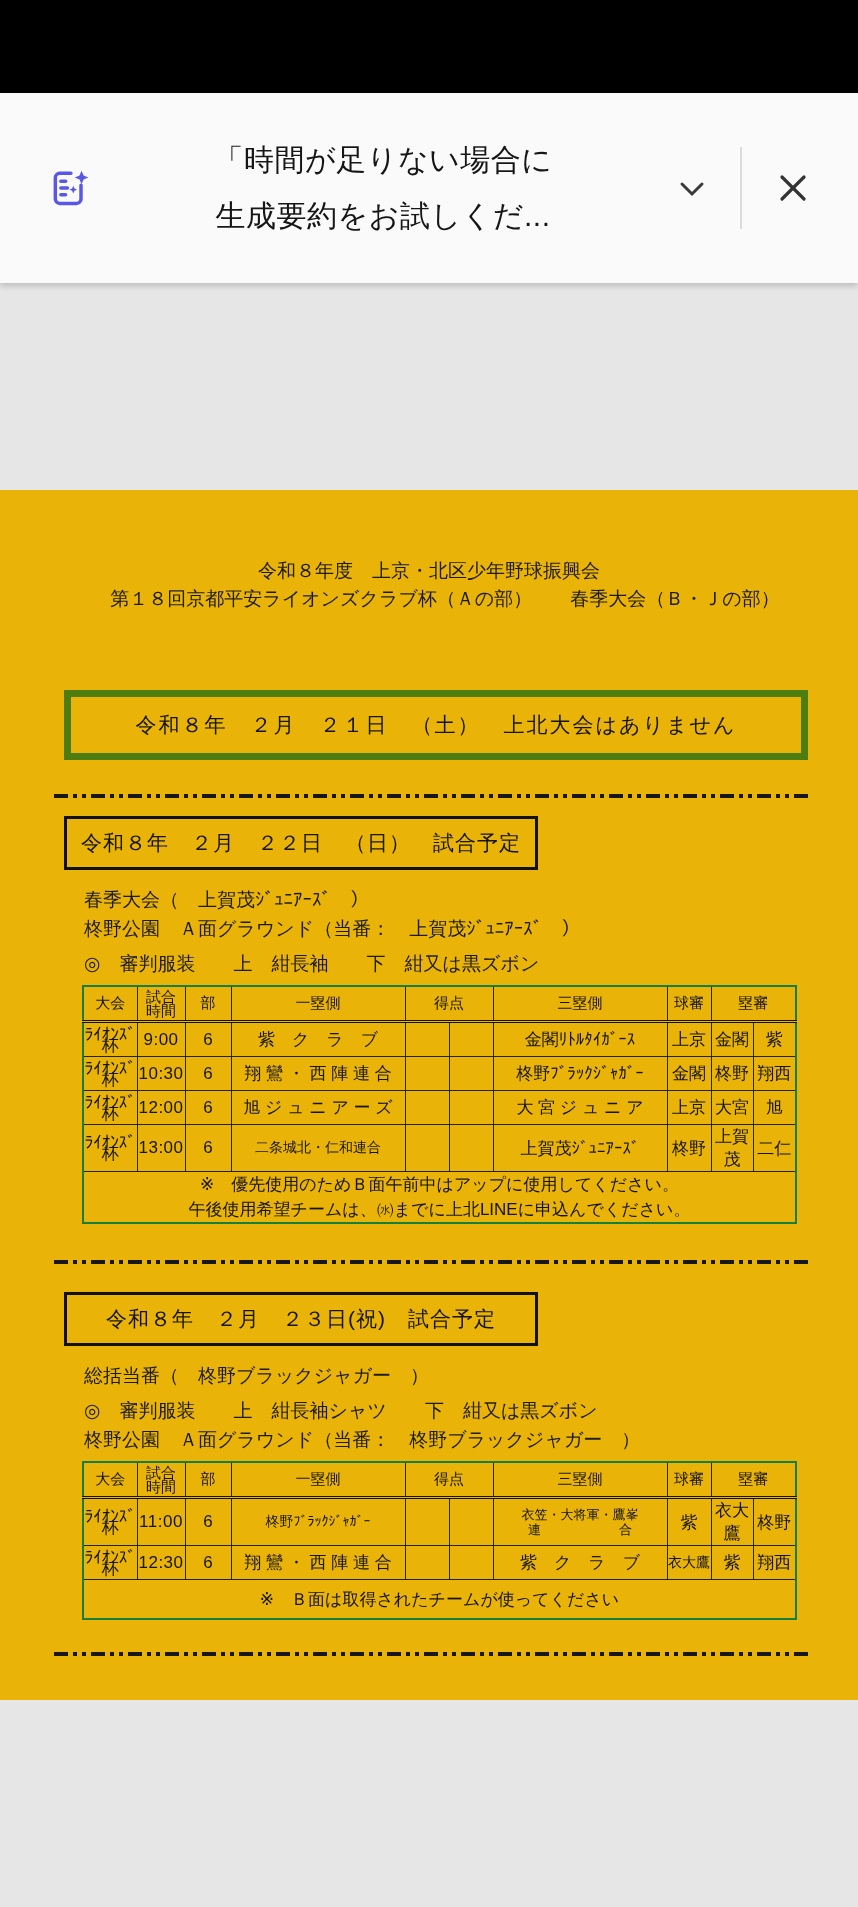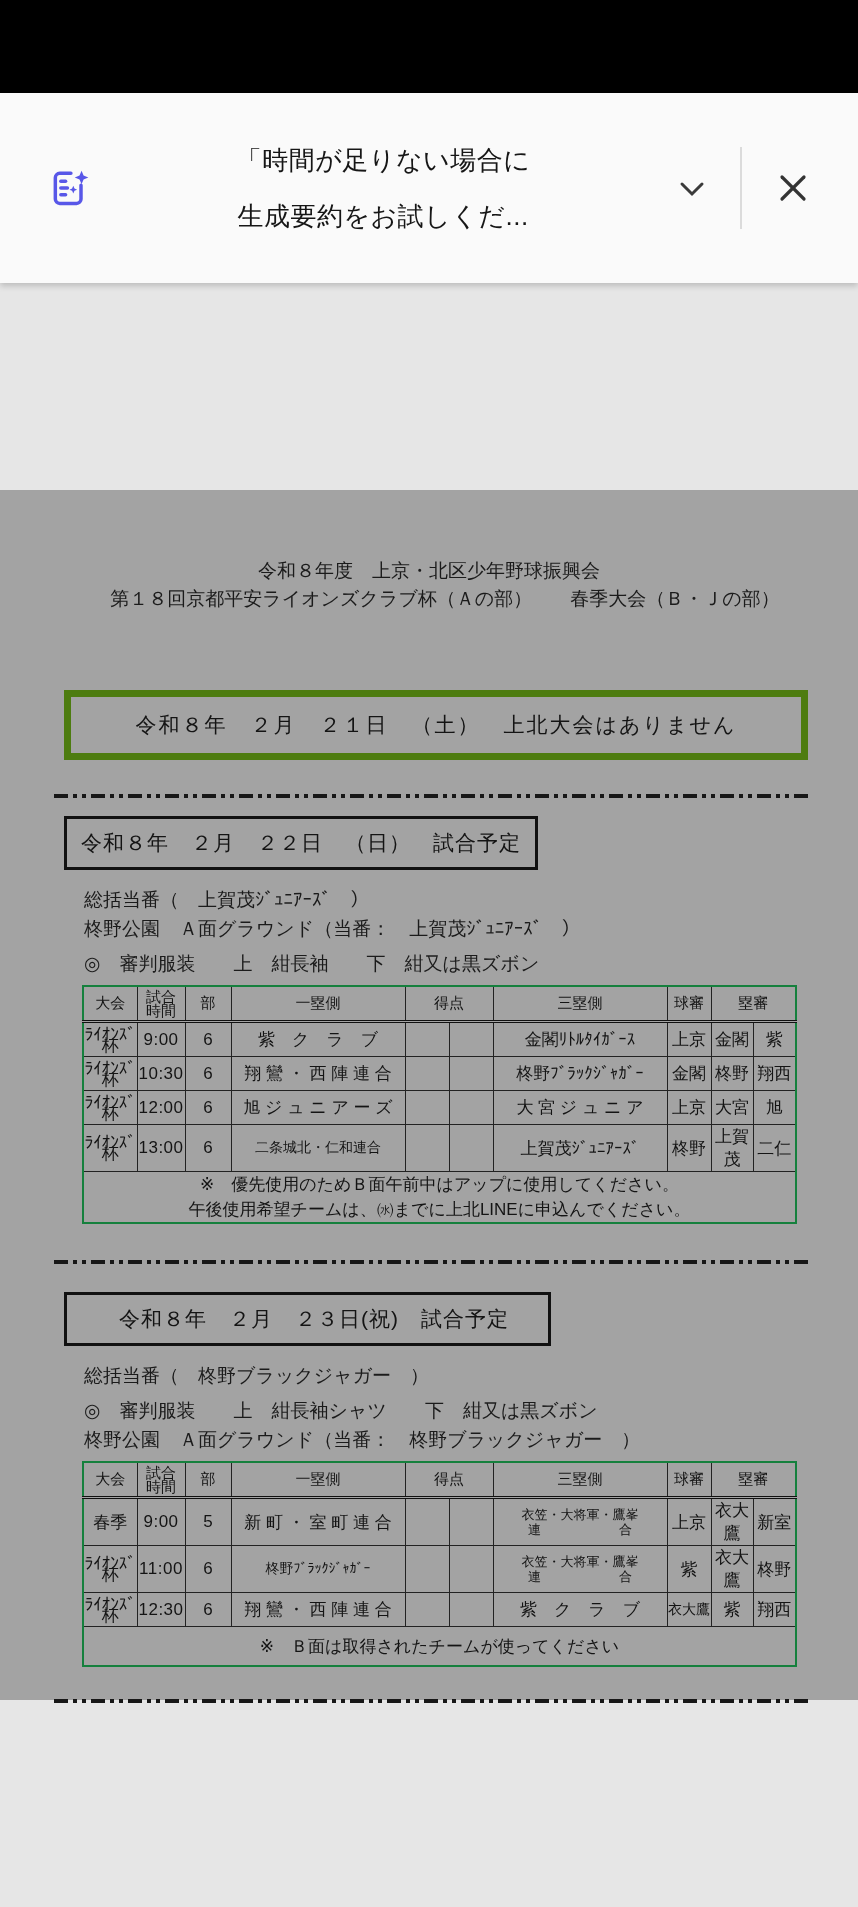--- a/index.html
+++ b/index.html
@@ -15,32 +15,32 @@
   
   .status-bar{height:93px;background:#000;}
 
   
   .notif{
     height:190px;background:#FAFAFA;display:flex;align-items:center;
     box-shadow:0 3px 6px rgba(0,0,0,0.18);position:relative;z-index:2;
   }
   .notif-icon{width:44px;height:44px;margin-left:48px;flex:0 0 auto;}
   .notif-title{
-    flex:1;text-align:center;font-size:26px;line-height:56px;
+    flex:1;text-align:center;font-size:30px;line-height:56px;
     color:#161616;letter-spacing:0.5px;white-space:pre-line;margin:0 6px 0 10px;
   }
   .chevron-btn{width:44px;height:44px;flex:0 0 auto;margin-right:26px;border:none;background:transparent;padding:0;cursor:pointer;}
   .vdiv{width:2px;height:82px;background:#DBDBDB;flex:0 0 auto;margin-right:28px;}
   .close-btn{width:46px;height:46px;flex:0 0 auto;margin-right:42px;border:none;background:transparent;padding:0;cursor:pointer;}
 
   
   .gap-top{height:207px;}
 
   
-  .doc{background:#a3a3a3;height:1210px;position:relative;z-index:1;}
+  .doc{background:#eab308;height:1210px;position:relative;z-index:1;}
   .doc-inner{padding-top:68px;}
 
   .doc-title{font-size:19px;line-height:26px;text-align:center;margin:0;color:#1b1b1b;}
   .doc-title.second{margin-top:2px;padding-left:32px;}
 
   .notice-box{
     margin:78px 0 0 64px;width:730px;height:56px;border:7px solid #4d7c0f;
     display:flex;align-items:center;justify-content:center;
     font-size:21px;letter-spacing:2px;color:#141414;
   }
@@ -54,21 +54,21 @@
   }
   .dashdot.d1{margin-top:34px;}
   .dashdot.d2{margin-top:36px;}
   .dashdot.d3{margin-top:32px;}
 
   .date-box{
     margin:18px 0 0 64px;width:468px;height:48px;border:3px solid #111;
     display:flex;align-items:center;justify-content:center;
     font-size:21px;letter-spacing:1px;color:#141414;
   }
-  .date-box.second{margin-top:28px;padding-left:13px;}
+  .date-box.second{margin-top:28px;}
 
   .doc-line{font-size:19px;color:#1b1b1b;margin:0 0 0 84px;line-height:26px;}
   .duty{margin-top:17px;}
   .uniform{margin-top:9px;}
   .ground{margin-top:3px;}
 
   table.sched{
     border-collapse:collapse;table-layout:fixed;
     margin:8px 0 0 82px;width:713px;
     border:2px solid #15803d;
@@ -137,21 +137,21 @@
     <div class="doc-inner">
 
       <p class="doc-title">令和８年度　上京・北区少年野球振興会</p>
       <p class="doc-title second">第１８回京都平安ライオンズクラブ杯（Ａの部）　　春季大会（Ｂ・Ｊの部）</p>
 
       <div class="notice-box">令和８年　２月　２１日　（土）　上北大会はありません</div>
 
       <div class="dashdot d1"></div>
 
       <div class="date-box">令和８年　２月　２２日　（日）　試合予定</div>
-      <p class="doc-line duty">総括当番（　上賀茂ｼﾞｭﾆｱｰｽﾞ　）</p>
+      <p class="doc-line duty">春季大会（　上賀茂ｼﾞｭﾆｱｰｽﾞ　）</p>
       <p class="doc-line ground">柊野公園　Ａ面グラウンド（当番：　上賀茂ｼﾞｭﾆｱｰｽﾞ　）</p>
       <p class="doc-line uniform">◎　審判服装　　上　紺長袖　　下　紺又は黒ズボン</p>
 
       <table class="sched">
         <colgroup>
           <col style="width:54px">
             <col style="width:48px">
             <col style="width:46px">
             <col style="width:174px">
           <col style="width:44px">
@@ -258,33 +258,20 @@
           <th class="th-time">試合
 時間</th>
           <th>部</th>
           <th>一塁側</th>
           <th colspan="2">得点</th>
           <th>三塁側</th>
           <th>球審</th>
           <th colspan="2">塁審</th>
         </tr>
         <tr>
-          <td class="cup cup-single">春季</td>
-          <td class="time">9:00</td>
-          <td class="grade">5</td>
-          <td class="team">新 町 ・ 室 町 連 合</td>
-          <td></td>
-          <td></td>
-          <td class="team multi">衣笠・大将軍・鷹峯
-連　　　　　　合</td>
-          <td class="ump">上京</td>
-          <td class="base">衣大鷹</td>
-          <td class="base">新室</td>
-        </tr>
-        <tr>
           <td class="cup">ﾗｲｵﾝｽﾞ
 杯</td>
           <td class="time">11:00</td>
           <td class="grade">6</td>
           <td class="team small">柊野ﾌﾞﾗｯｸｼﾞｬｶﾞｰ</td>
           <td></td>
           <td></td>
           <td class="team multi">衣笠・大将軍・鷹峯
 連　　　　　　合</td>
           <td class="ump">紫</td>

